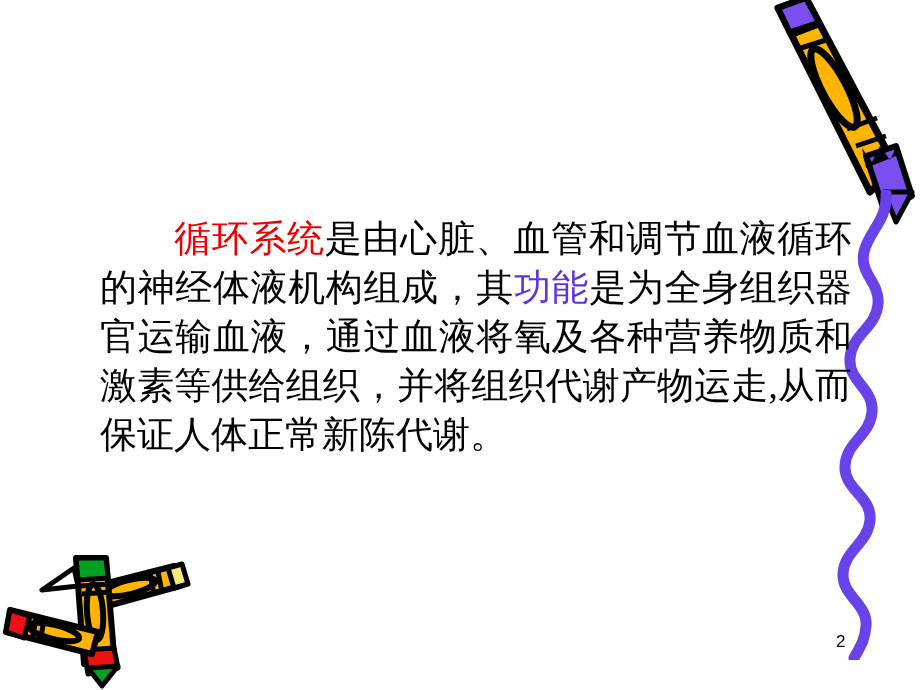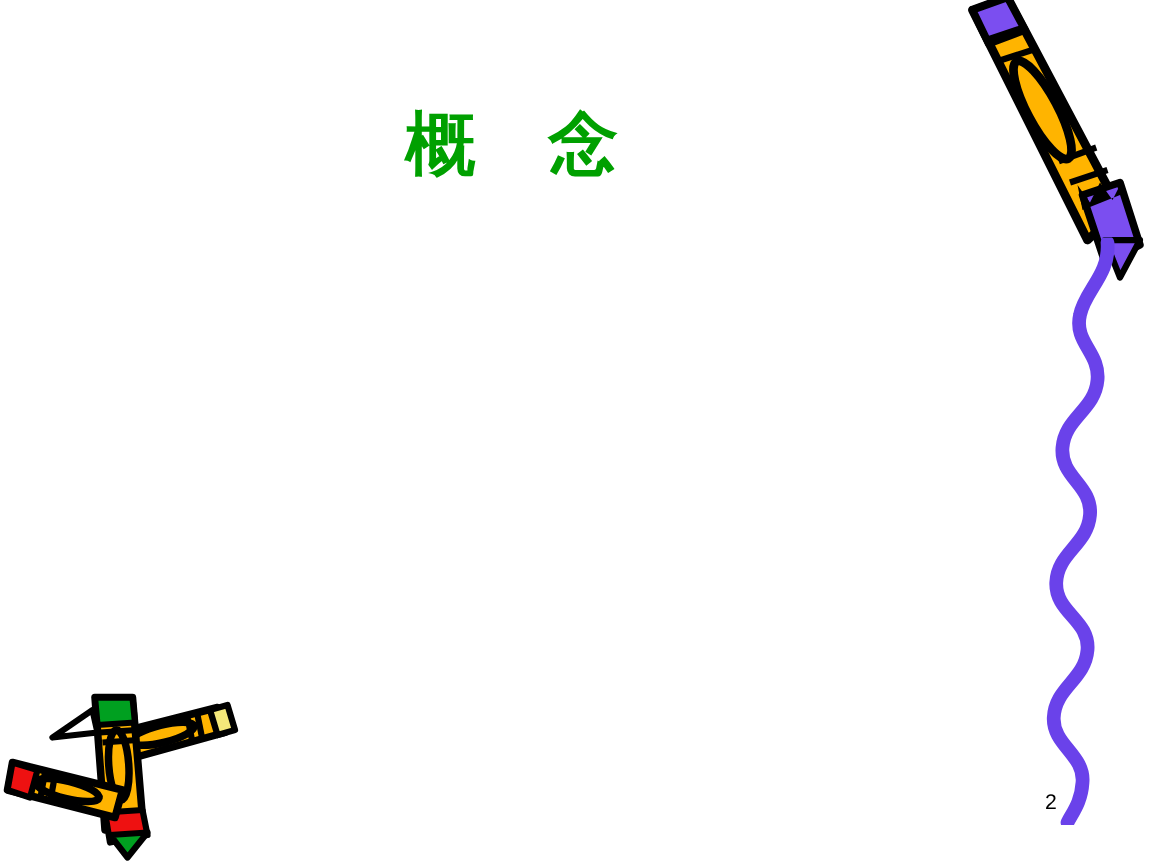--- a/index.html
+++ b/index.html
@@ -107,22 +107,22 @@
                C 48 138, 24 144, 22 168
                C 20 192, 46 198, 44 222
                C 42 246, 18 252, 17 276
                C 16 300, 44 306, 42 330
                C 40 354, 16 360, 15 384
                C 14 406, 40 414, 38 436
                C 37 452, 30 460, 26 468" fill="none" stroke="#6a42ea" stroke-width="11" stroke-linecap="round"></path>
     </svg>
   </div>
 
-  <div id="slide-title">概　念</div>
 
+  <div id="body-paragraph"><span class="t-red">循环系统</span><span>是由心脏、血管和调节血液循环的神经体液机构组成，其</span><span class="t-purple">功能</span><span>是为全身组织器官运输血液，通过血液将氧及各种营养物质和激素等供给组织，并将组织代谢产物运走,从而保证人体正常新陈代谢。</span></div>
 
   <div class="art" id="crayons-bottom-left">
     <svg width="200" height="162" viewBox="0 0 200 162">
 
       <g>
         <polygon points="78,62 172,38 178,58 84,84" fill="#ffb400" stroke="#000000" stroke-width="6" stroke-linejoin="round"></polygon>
         <polygon points="166,40 180,36 186,56 172,60" fill="#f4e87a" stroke="#000000" stroke-width="5" stroke-linejoin="round"></polygon>
         <ellipse cx="128" cy="59" rx="26" ry="7" fill="none" stroke="#000000" stroke-width="6" transform="rotate(-14 128 59)"></ellipse>
         <line x1="156" y1="44" x2="160" y2="64" stroke="#000000" stroke-width="5"></line>
         <line x1="148" y1="46" x2="152" y2="66" stroke="#000000" stroke-width="5"></line>

